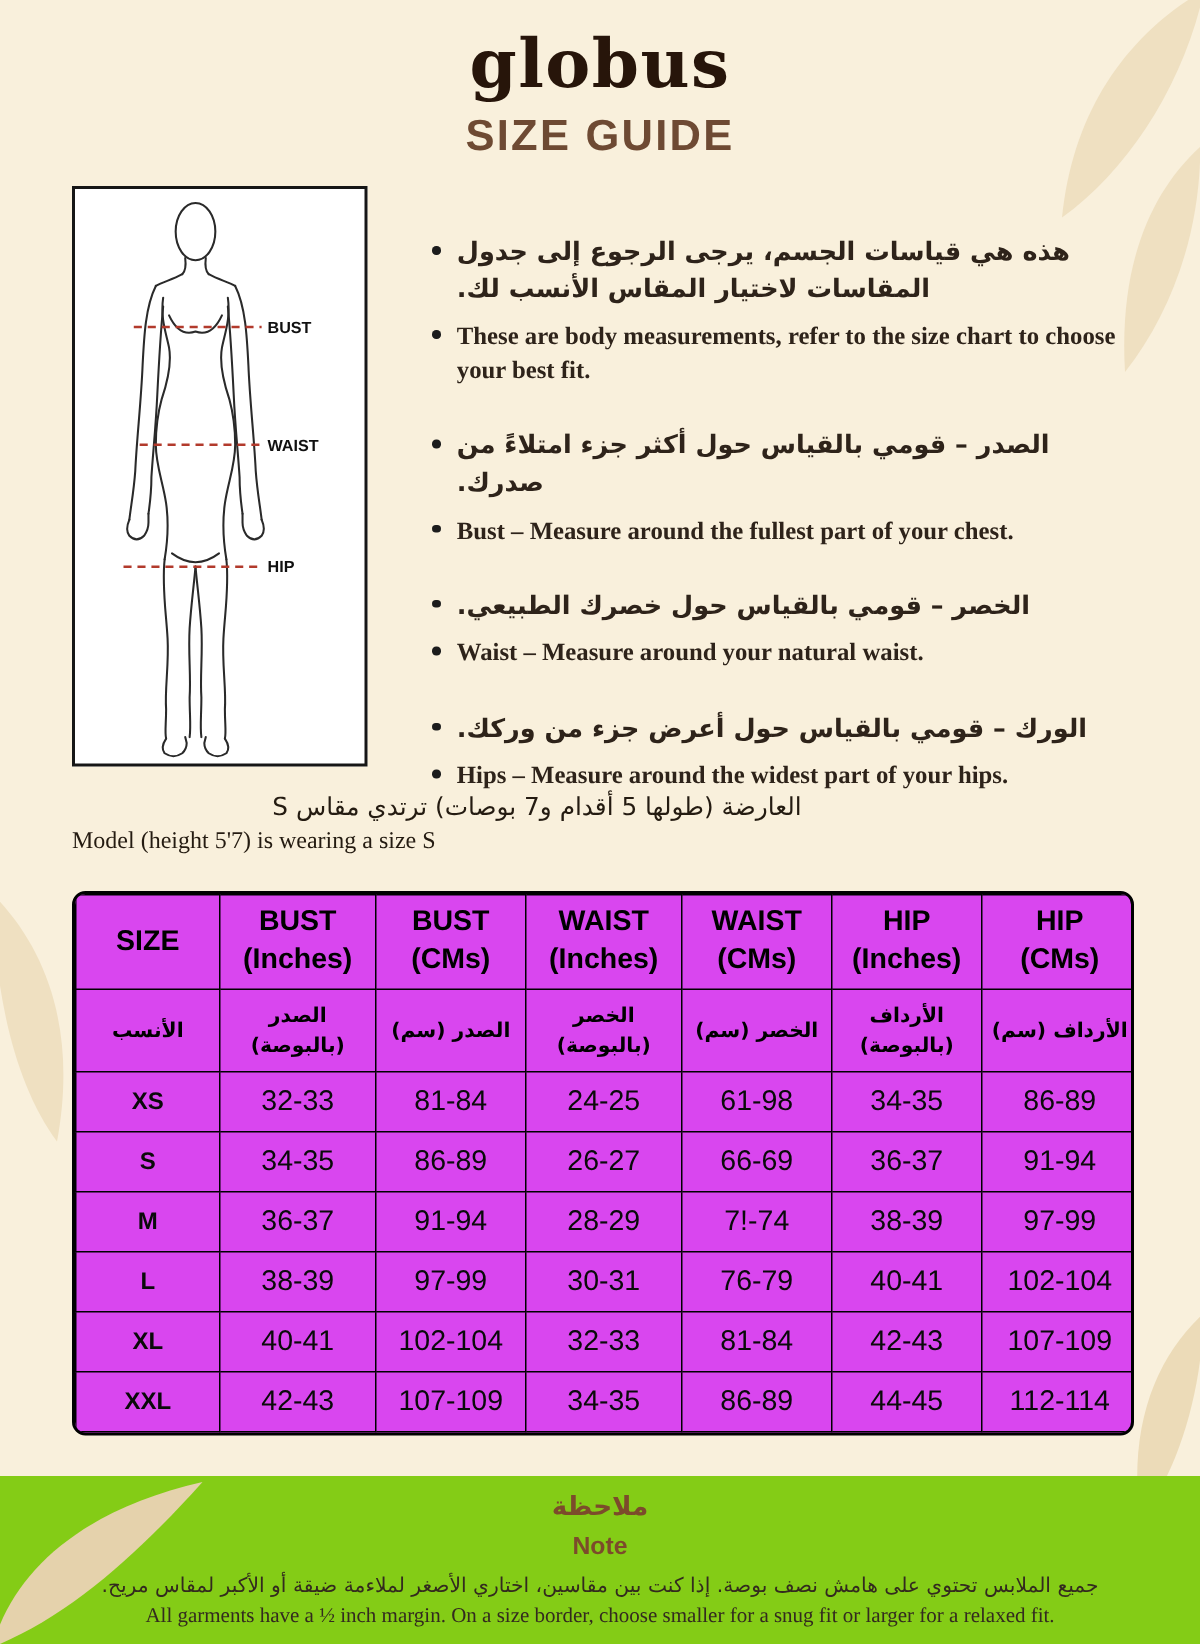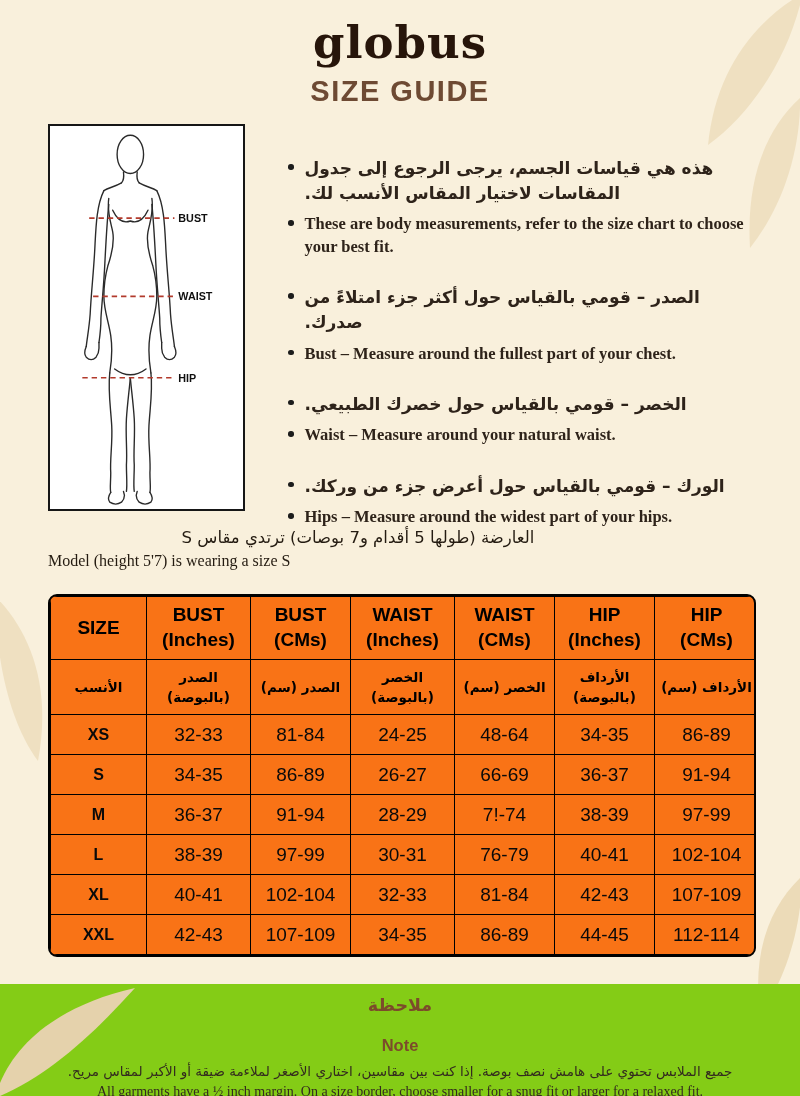--- a/index.html
+++ b/index.html
@@ -34,36 +34,36 @@
                 font-size:17px;line-height:1.45;color:#2e231a;}
   .line.en .txt{font-family:"Liberation Serif",serif;font-size:16.5px;line-height:1.4;color:#2e231a;}
 
   
   .model-note{position:absolute;left:48px;top:528px;width:620px;}
   .mn-ar{direction:rtl;text-align:center;font-family:"DejaVu Sans",sans-serif;font-size:16.5px;color:#241b11;}
   .mn-en{margin-top:5px;font-family:"Liberation Serif",serif;font-size:16px;color:#241b11;}
 
   
   .table-wrap{position:absolute;left:48px;top:594px;width:708px;border:2px solid #000;
-              border-radius:9px;overflow:hidden;background:#f97316;box-sizing:border-box;}
+              border-radius:9px;overflow:hidden;background:#d946ef;box-sizing:border-box;}
   table{width:100%;border-collapse:collapse;table-layout:fixed;}
   th,td{border:1.4px solid #000;text-align:center;vertical-align:middle;padding:0 2px;}
   .head-en th{height:62px;font-family:"Liberation Sans",sans-serif;font-weight:700;
               font-size:19px;line-height:1.3;white-space:pre-line;color:#000;}
   .head-ar th{height:54px;font-family:"DejaVu Sans",sans-serif;font-weight:700;
               font-size:13.5px;line-height:1.5;white-space:pre-line;color:#000;}
   tbody td{height:39px;font-family:"Liberation Sans",sans-serif;font-size:19px;color:#0a0a0a;}
   td.size-cell{font-weight:700;font-size:16px;}
 
   
   .band{position:absolute;left:0;top:984px;width:800px;height:112px;background:#84cc16;
         text-align:center;box-sizing:border-box;padding-top:11px;}
   .note-title-ar{direction:rtl;font-family:"DejaVu Sans",sans-serif;font-weight:700;
                  font-size:17.5px;color:#7c4b2b;}
-  .note-title-en{margin-top:21px;font-family:"Liberation Sans",sans-serif;font-weight:700;
+  .note-title-en{margin-top:7px;font-family:"Liberation Sans",sans-serif;font-weight:700;
                  font-size:16.5px;color:#7c4b2b;}
   .note-body-ar{direction:rtl;margin-top:8px;font-family:"DejaVu Sans",sans-serif;
                 font-size:13.5px;color:#332a1f;}
   .note-body-en{margin-top:5px;font-family:"Liberation Serif",serif;
                 font-size:14px;color:#332a1f;}
 </style>
 </head>
 <body>
 
 <div id="page">
@@ -207,21 +207,21 @@
 (بالبوصة)</th>
           <th dir="rtl">الأرداف (سم)</th>
         </tr>
       </thead>
       <tbody>
         <tr>
           <td class="size-cell">XS</td>
           <td>32-33</td>
           <td>81-84</td>
           <td>24-25</td>
-          <td>48-64</td>
+          <td>61-98</td>
           <td>34-35</td>
           <td>86-89</td>
         </tr>
         <tr>
           <td class="size-cell">S</td>
           <td>34-35</td>
           <td>86-89</td>
           <td>26-27</td>
           <td>66-69</td>
           <td>36-37</td>

